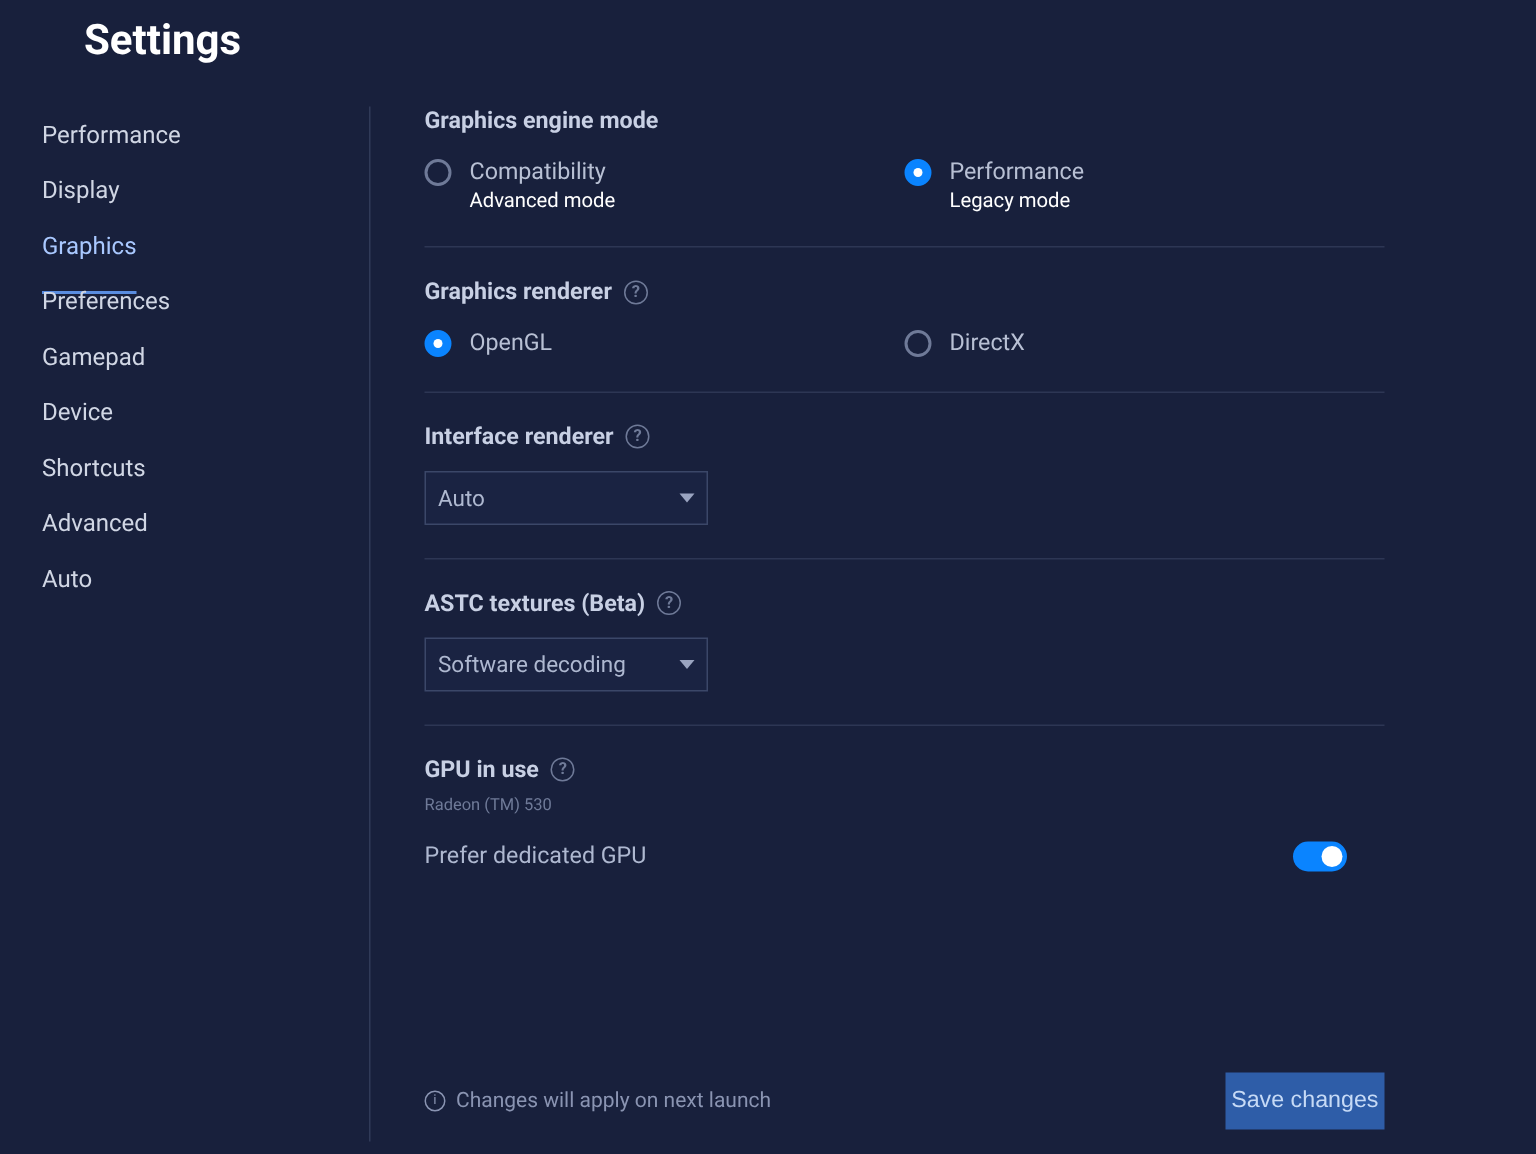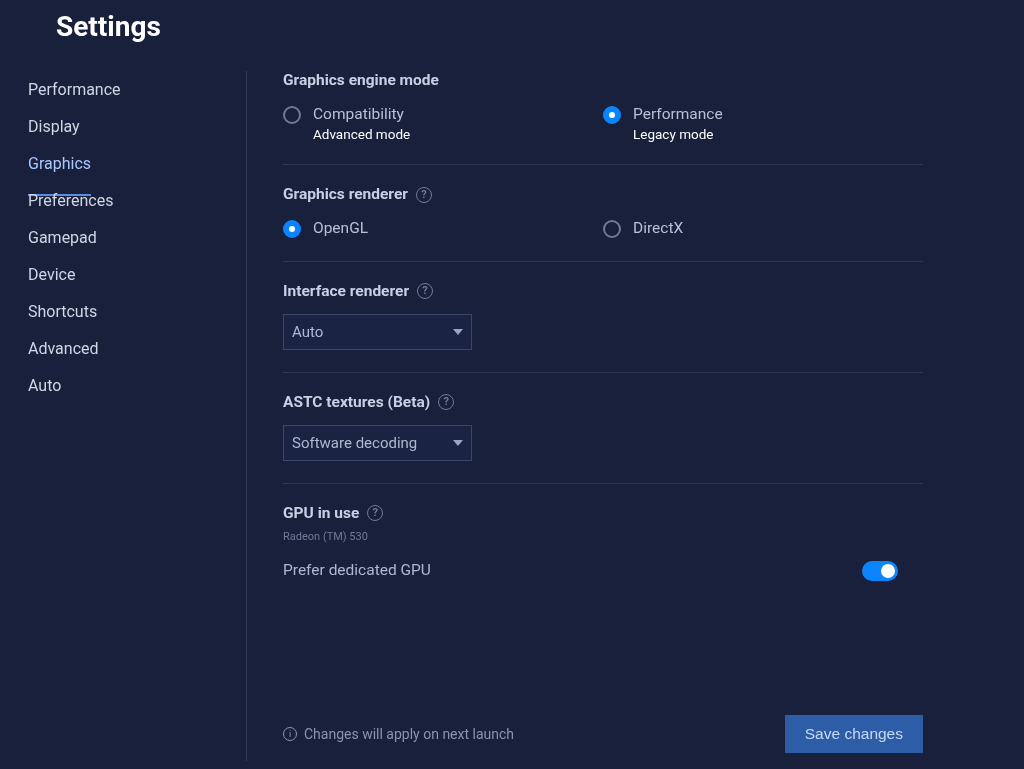--- a/index.html
+++ b/index.html
@@ -202,21 +202,21 @@
     border-radius: 50%;
     color: #8a94b2;
     font-size: 9px;
     line-height: 12px;
     text-align: center;
   }
   .save-btn {
     background: #2e5da8;
     color: #c6daf6;
     border: none;
-    padding: 10px 20px;
+    padding: 10px 4px;
     font-size: 15.5px;
     cursor: pointer;
   }
 </style>
 </head>
 <body>
 
 <h1 class="page-title">Settings</h1>
 
 <div class="layout">

